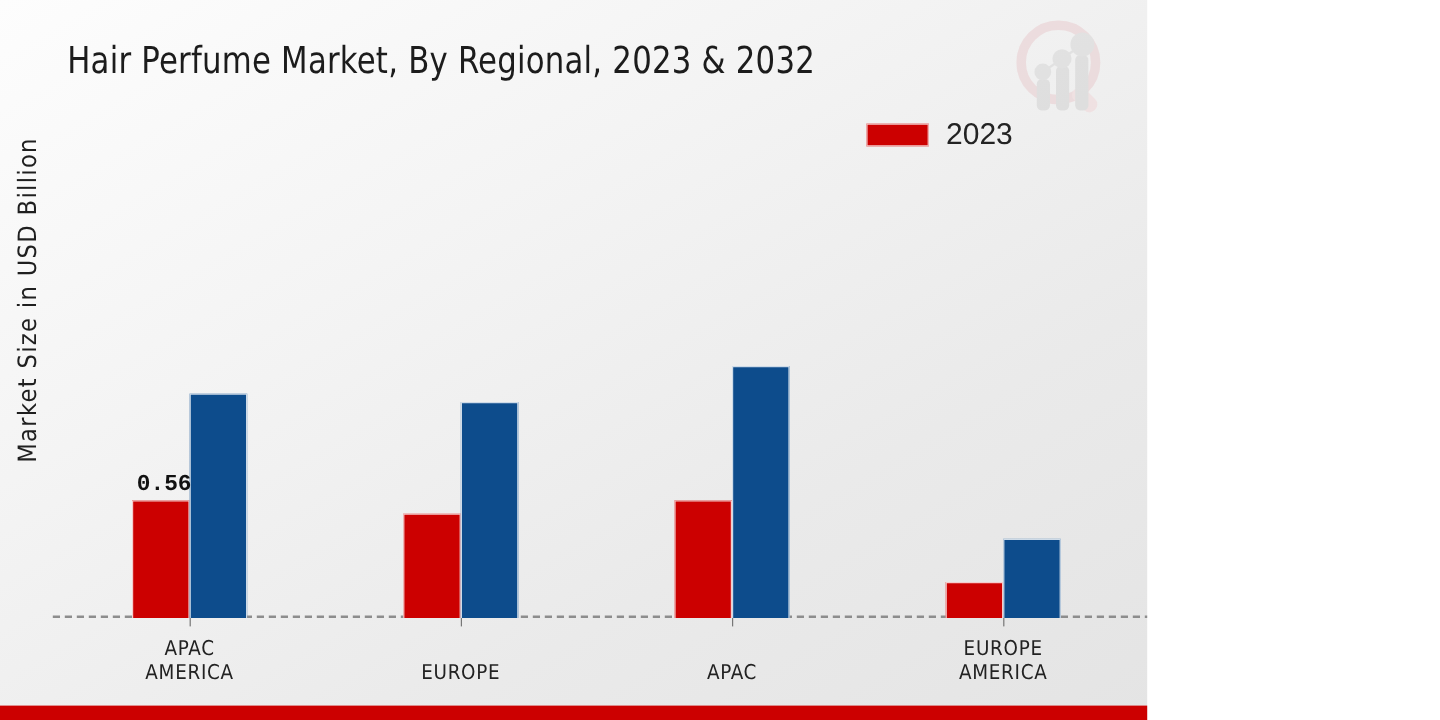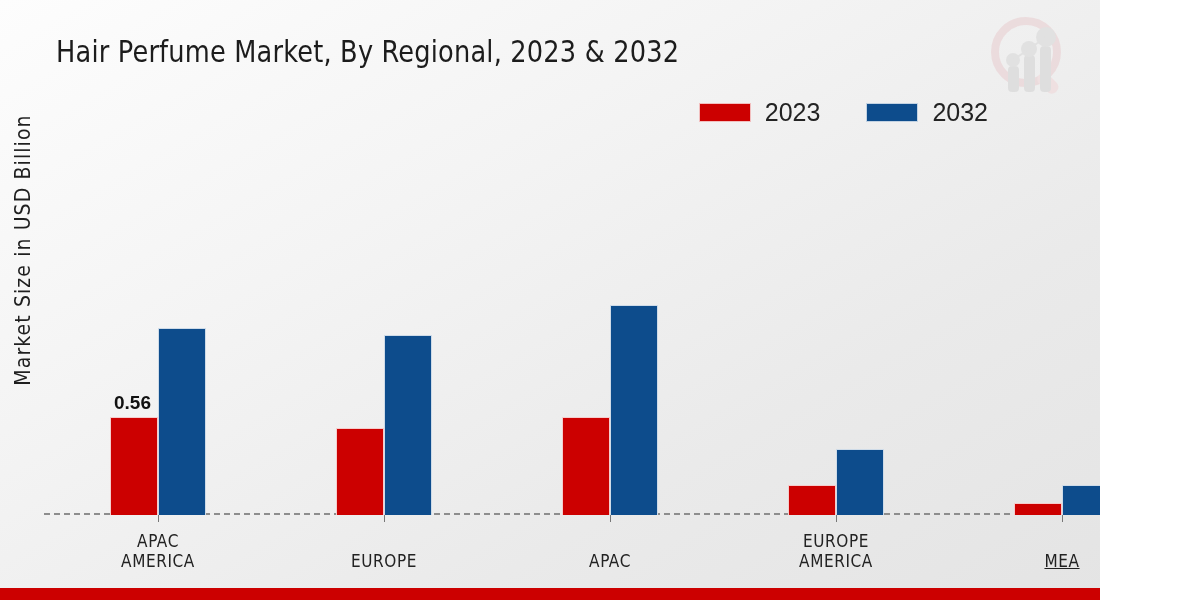--- a/index.html
+++ b/index.html
@@ -8,21 +8,21 @@
   }
   body {
     width: 1200px;
     height: 600px;
     overflow: hidden;
     font-family: "DejaVu Sans", sans-serif;
   }
 
   #stage {
     position: relative;
-    width: 1100px;
+    width: 956px;
     height: 600px;
     background: linear-gradient(150deg, #fdfdfd 0%, #f4f4f4 35%, #eaeaea 70%, #e4e4e4 100%);
     overflow: hidden;
   }
 
   
   #chart-title {
     position: absolute;
     left: 56px;
     top: 33px;
@@ -119,21 +119,21 @@
     height: 375px;
   }
   .bar {
     width: 48px;
     border: 1px solid rgba(255,255,255,0.8);
     border-bottom: none;
     box-sizing: border-box;
   }
   .bar-label {
     position: absolute;
-    font-family: Liberation Sans, sans-serif;
+    font-family: Liberation Mono, monospace;
     font-size: 19px;
     font-weight: bold;
     color: #111;
     white-space: nowrap;
   }
   .tick {
     position: absolute;
     bottom: -7px;
     width: 1px;
     height: 7px;
@@ -187,24 +187,20 @@
         <path d="M31 52 L47 41 L64 29"></path>
       </g>
     </svg>
   </div>
 
   <div id="legend">
     <div class="legend-item">
       <span class="legend-swatch" style="background:#cc0000"></span>
       <span class="legend-label">2023</span>
     </div>
-    <div class="legend-item">
-      <span class="legend-swatch" style="background:#0d4c8c"></span>
-      <span class="legend-label">2032</span>
-    </div>
   </div>
 
   <div id="y-axis-title">Market Size in USD Billion</div>
 
   <div id="plot">
 
     <div id="baseline"></div>
 
     <div class="group" style="left:66px; width:96px;">
       <div class="bars">

